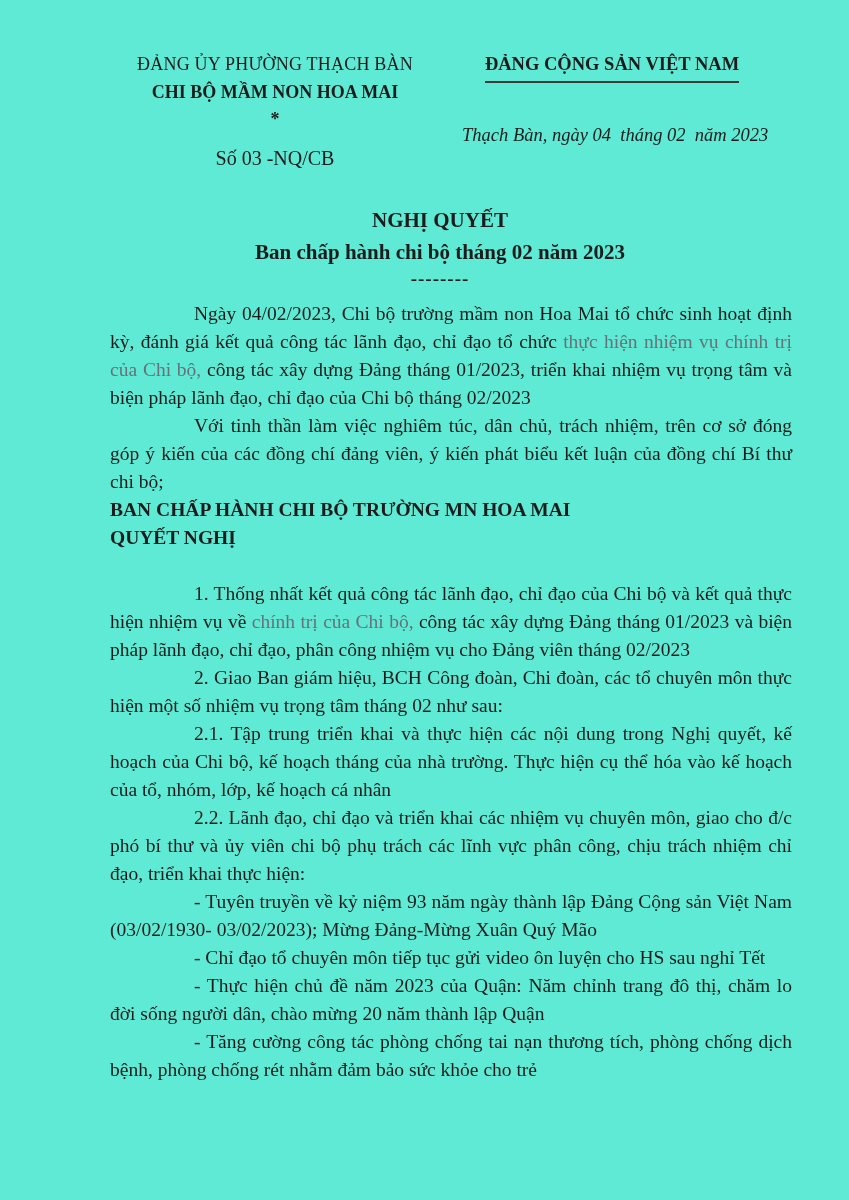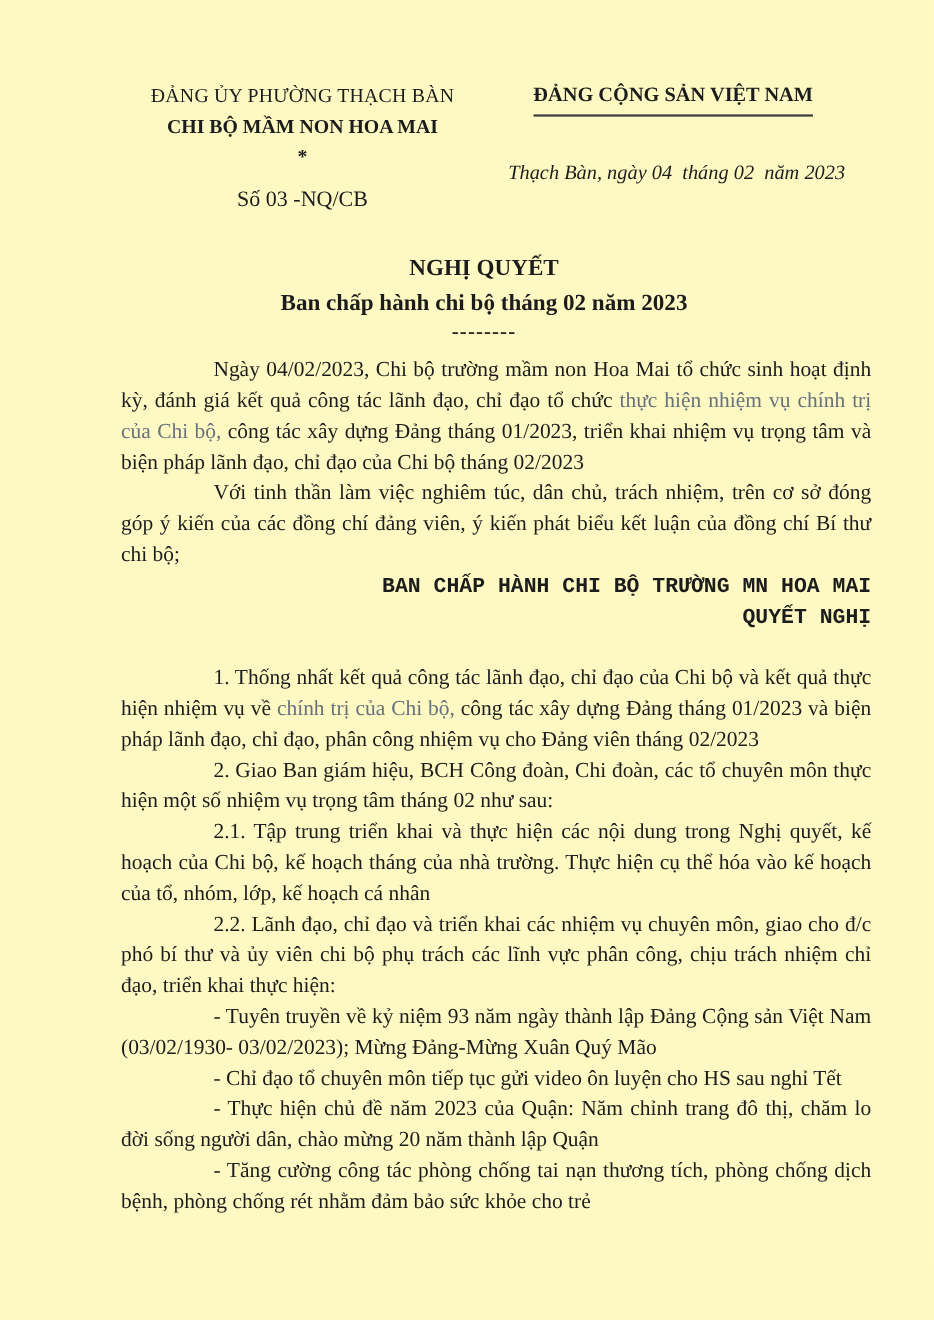--- a/index.html
+++ b/index.html
@@ -5,23 +5,23 @@
   html, body { margin: 0; padding: 0; }
   body {
     width: 849px; height: 1200px;
     background: #ffffff;
     font-family: "Liberation Serif", "DejaVu Serif", serif;
     color: var(--text, #1c1c1c);
   }
   .page {
     box-sizing: border-box;
     width: 849px; height: 1200px;
-    padding: 73px 57px 0 88px;
+    padding: 50px 57px 0 88px;
     overflow: hidden;
-    background: #fef9c3;
+    background: #5eead4;
   }
   
   .header { display: flex; align-items: flex-start; }
   .header-left {
     width: 374px;
     text-align: center;
     font-size: 18px;
     line-height: 28px;
   }
   .org-parent { letter-spacing: 0.2px; }
@@ -62,24 +62,23 @@
   
   .doc-body {
     margin-top: 10px;
     font-size: 19.5px;
     line-height: 28px;
     text-align: justify;
     margin-left: 22px;
   }
   .doc-body p { margin: 0; text-indent: 84px; }
   .doc-body p.center-heading {
-    text-align: right;
+    text-align: left;
     text-indent: 0;
     font-weight: bold;
-    font-family: Liberation Mono, monospace;
   }
   .muted { color: var(--muted-text, #67717c); }
   .spacer { height: 28px; }
 </style>
 </head>
 <body>
 
 <div class="page">
 
   <div class="header">

